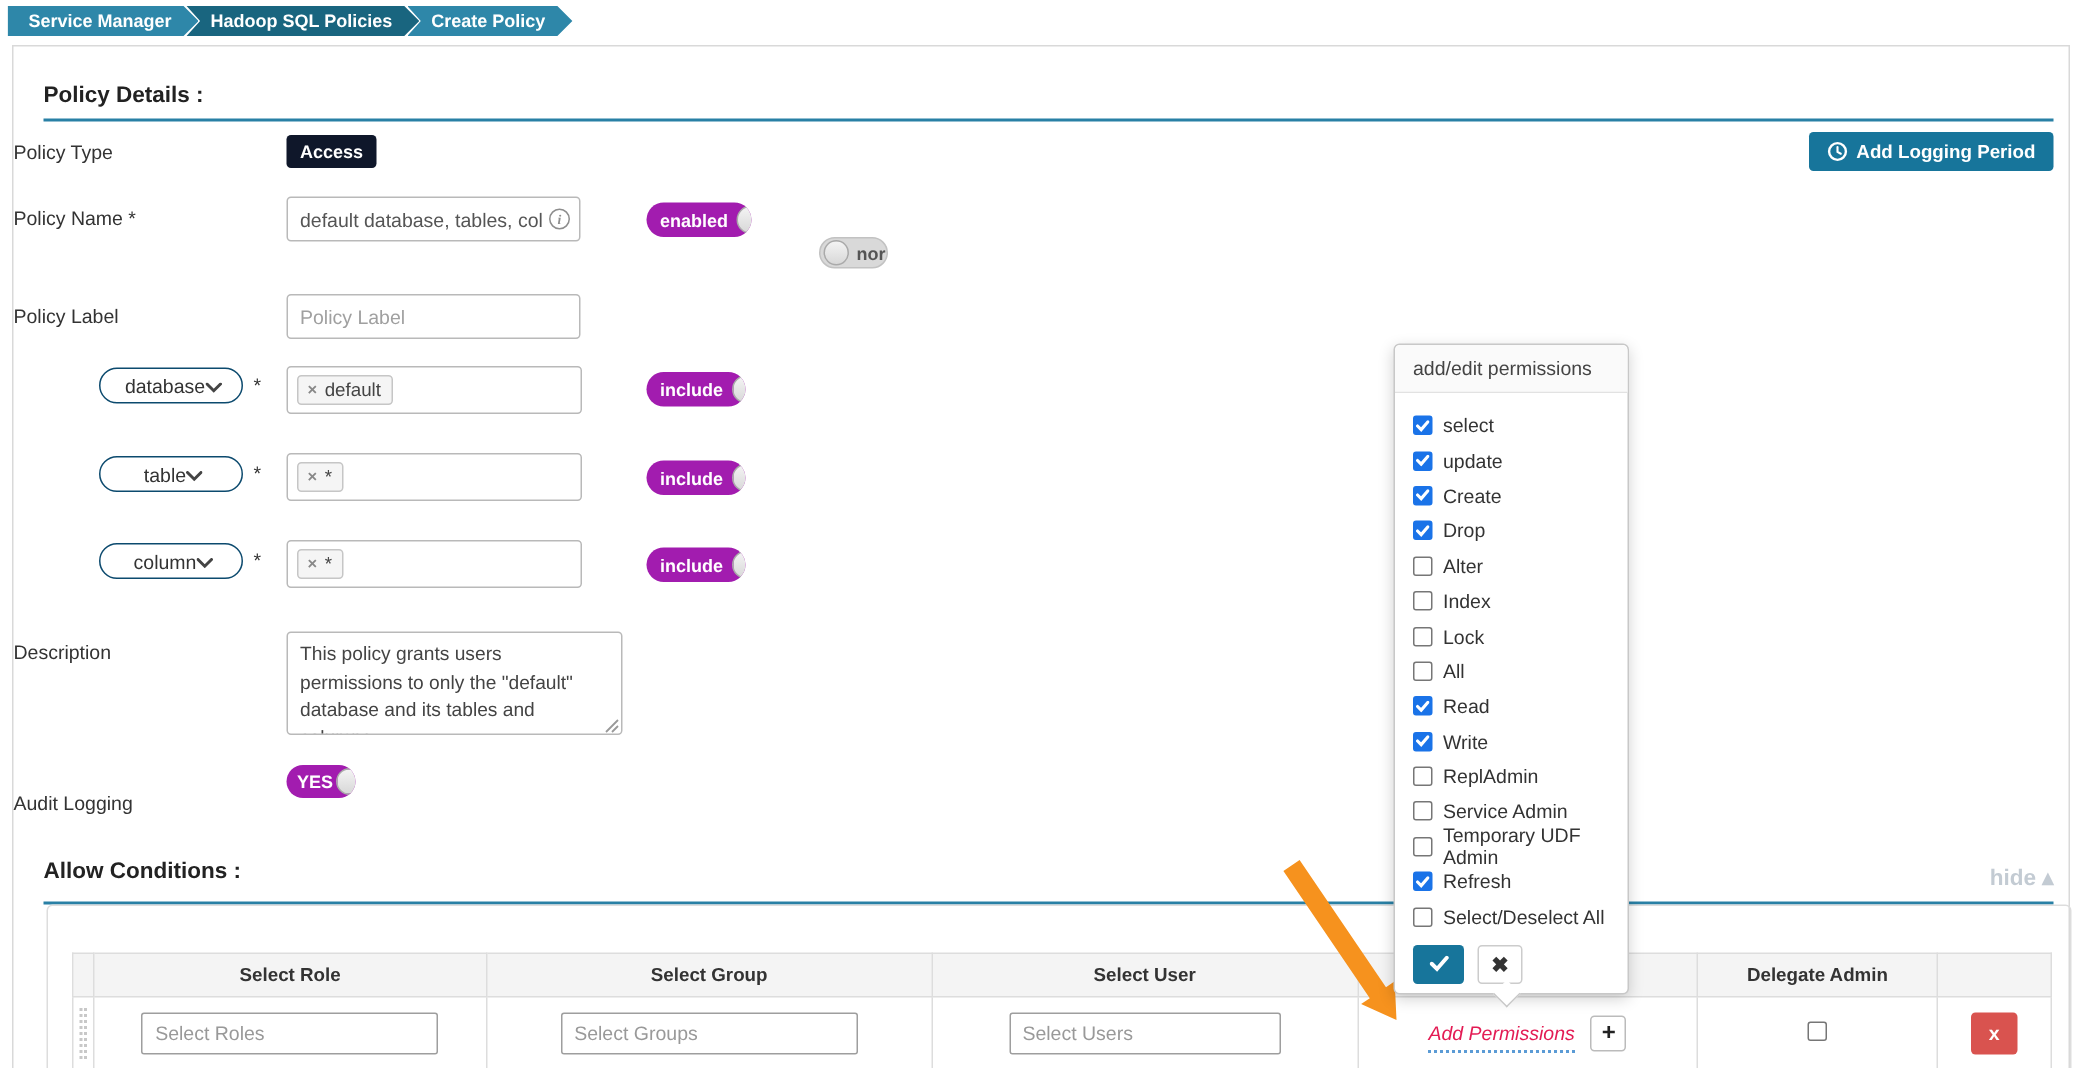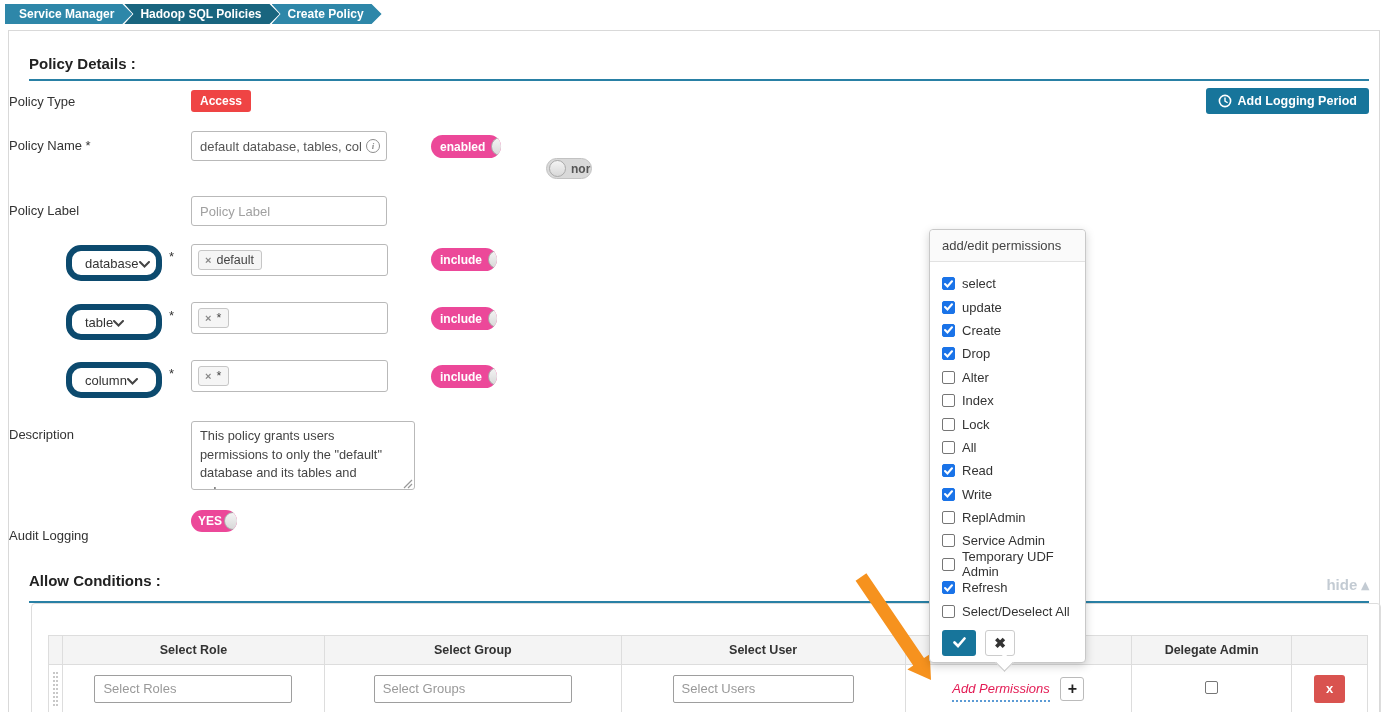--- a/index.html
+++ b/index.html
@@ -22,39 +22,39 @@
   .section-head { position:absolute; left:20px; right:10px; border-bottom:2px solid #2980a5; padding-bottom:7px; }
   .section-head .ttl { font-size:15px; font-weight:bold; color:#222; }
   .hide-link { float:right; font-size:15px; color:#c3cbd3; font-weight:bold; margin-top:4px; }
 
   .flabel { position:absolute; left:0; width:172px; text-align:left; color:#333; }
 
   .txtinput { border:1px solid #b9b9b9; border-radius:3px; height:30px; padding:0 8px;
     font-family:"Liberation Sans", sans-serif; font-size:13px; color:#555; background:#fff; }
   .txtinput::placeholder { color:#a0a0a0; }
 
-  .badge { position:absolute; background:#ef4444; color:#fff; font-weight:bold; font-size:12px;
+  .badge { position:absolute; background:#0f172a; color:#fff; font-weight:bold; font-size:12px;
     padding:4px 9px; border-radius:3px; }
 
   .btn-primary { position:absolute; background:#17759b; color:#fff; border:none; border-radius:3px;
     height:26px; padding:0 12px; font-size:12.5px; font-weight:bold; display:flex; align-items:center; gap:6px;
     font-family:"Liberation Sans", sans-serif; }
 
   
   .toggle { position:absolute; border-radius:12px; display:flex; align-items:center; overflow:hidden; }
   .toggle .knob { width:19px; height:19px; border-radius:50%; flex:none;
     background:linear-gradient(#f4f4f4,#d8d8d8); border:1px solid #aaa; }
-  .toggle.on { background:#ec4899; justify-content:space-between; padding:2px 2px 2px 9px; }
+  .toggle.on { background:#a21caf; justify-content:space-between; padding:2px 2px 2px 9px; }
   .toggle.on .tlabel { color:#fff; font-weight:bold; font-size:12px; margin-right:6px; }
   .toggle.off { background:#d9d9d9; border:1px solid #c2c2c2; justify-content:flex-start; padding:1px 2px; }
   .toggle.off .tlabel { color:#555; font-weight:bold; font-size:12px; margin-left:5px; white-space:nowrap; }
 
   
-  .pillselect { position:absolute; width:96px; height:36px; border:6px solid #0c4a6e; border-radius:15px;
-    background:#fff; display:flex; align-items:center; justify-content:flex-start; padding:0 10px 0 13px; color:#333; }
+  .pillselect { position:absolute; width:96px; height:24px; border:1px solid #0c4a6e; border-radius:15px;
+    background:#fff; display:flex; align-items:center; justify-content:center; padding:0 10px 0 13px; color:#333; }
   .star { position:absolute; font-size:13px; color:#333; }
   .chipbox { position:absolute; width:197px; border:1px solid #b9b9b9; border-radius:3px; background:#fff; padding:5px 6px; }
   .chip { display:inline-flex; align-items:center; gap:5px; border:1px solid #c6c6c6; border-radius:3px;
     background:#f5f5f5; padding:2px 7px 2px 6px; font-size:12.5px; color:#444; }
   .chip .x { color:#888; font-weight:bold; font-size:11px; }
 
   textarea.desc { position:absolute; left:182px; width:224px; height:69px; border:1px solid #b9b9b9;
     border-radius:3px; padding:5px 8px; font-family:"Liberation Sans", sans-serif; font-size:12.8px;
     color:#444; line-height:1.45; resize:none; overflow:hidden; }
   .resize-grip { position:absolute; }

